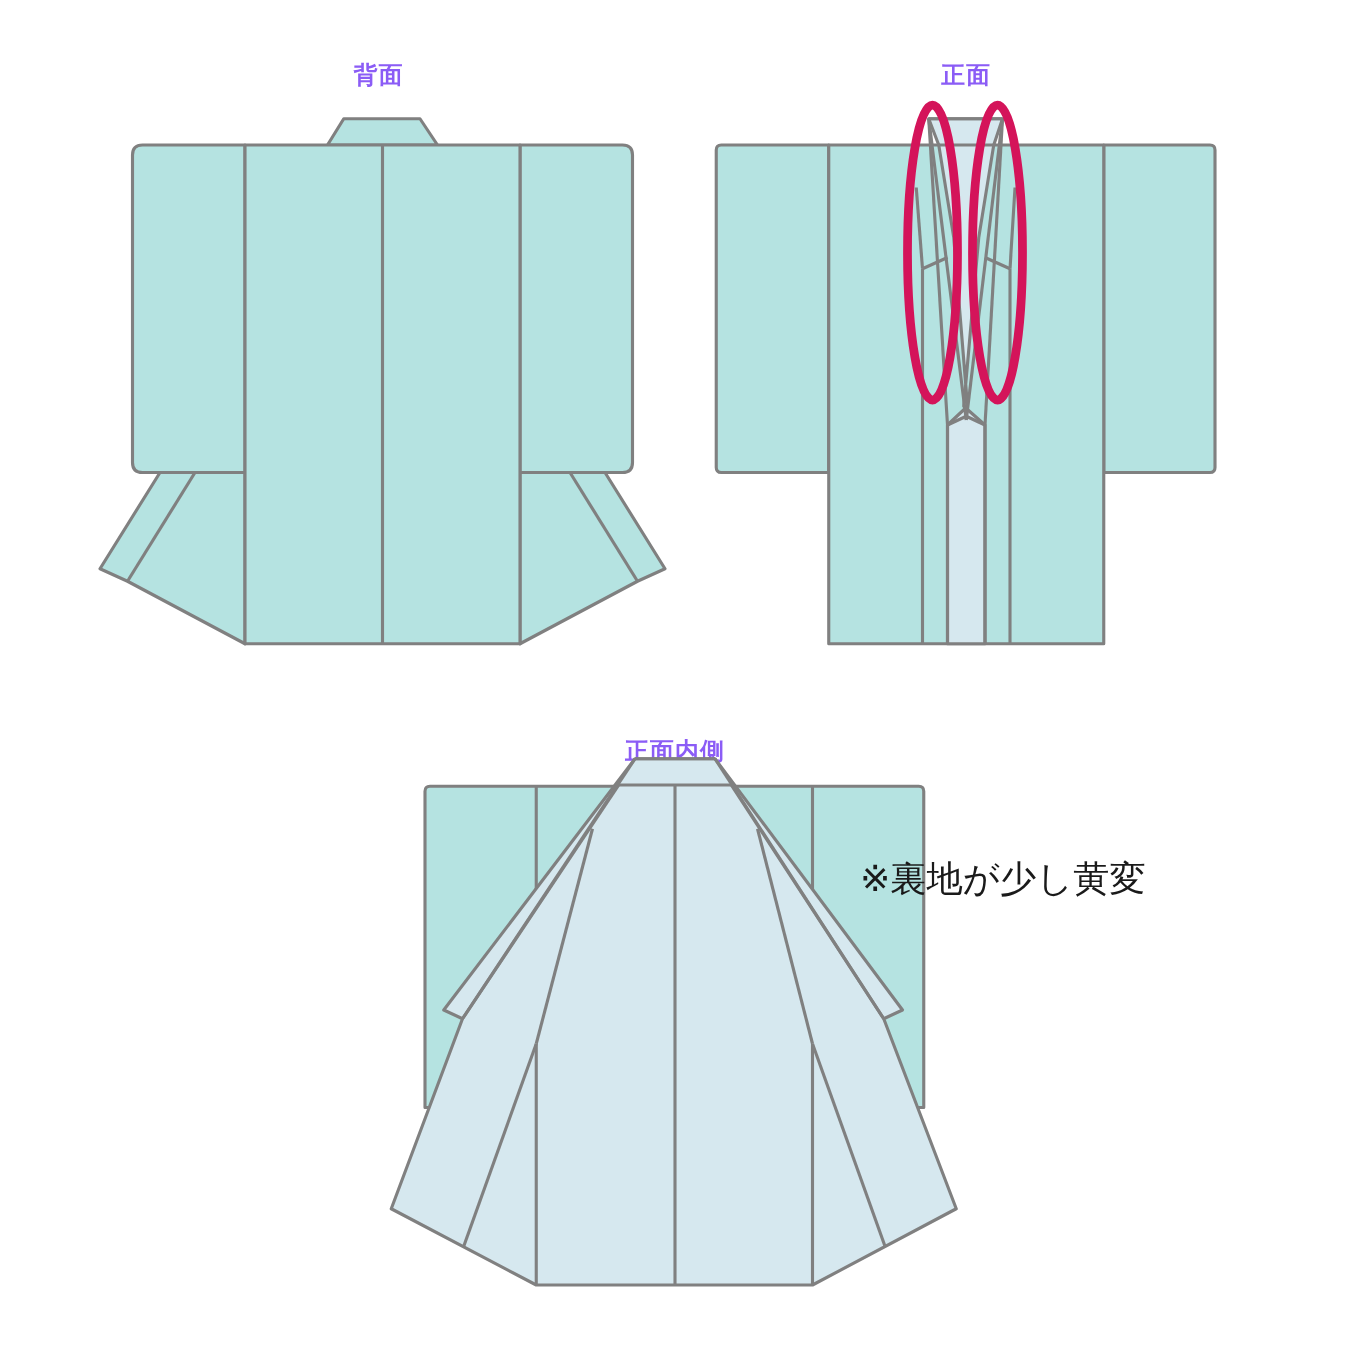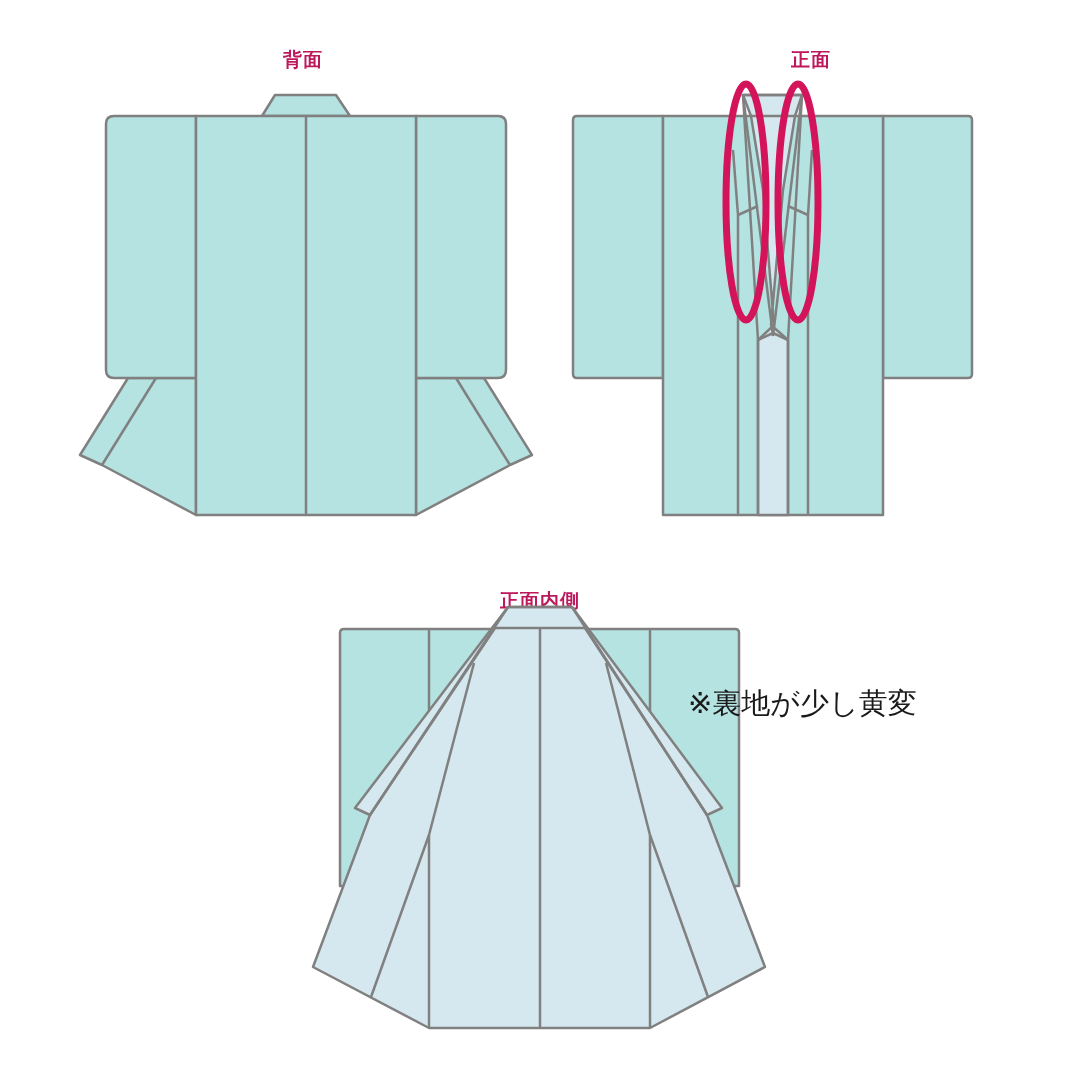--- a/index.html
+++ b/index.html
@@ -1,31 +1,31 @@
 <!DOCTYPE html>
 <html><head>
 <meta charset="utf-8">
 <style>
   html, body { margin: 0; padding: 0; background: #ffffff; }
   body { width: 1080px; height: 1080px; position: relative; overflow: hidden;
          font-family: "DejaVu Sans", "Liberation Sans", sans-serif; }
-  .label { position: absolute; font-size: 19px; font-weight: bold; color: #be185d;
+  .label { position: absolute; font-size: 19px; font-weight: bold; color: #8b5cf6;
            transform: translateX(-50%); white-space: nowrap; letter-spacing: 1px; }
   .note { position: absolute; font-size: 29px; color: #1a1a1a; white-space: nowrap; }
   svg { position: absolute; left: 0; top: 0; }
   .outer { fill: var(--outer); stroke: var(--line); stroke-width: 2.5; stroke-linejoin: round; }
   .inner { fill: var(--inner); stroke: var(--line); stroke-width: 2.5; stroke-linejoin: round; }
   .ln { fill: none; stroke: var(--line); stroke-width: 2.5; }
   .mark { fill: none; stroke: var(--mark); stroke-width: 7; }
 </style>
 </head>
 <body>
 
 <div class="label" style="left:303px; top:47px;">背面</div>
-<div class="label" style="left:811px; top:47px;">正面</div>
+<div class="label" style="left:773px; top:47px;">正面</div>
 <div class="label" style="left:540px; top:588px;">正面内側</div>
 
 <svg width="1080" height="1080" viewBox="0 0 1080 1080" style="--outer:#b5e3e1; --inner:#d6e8ef; --line:#808080; --mark:#d4145a;">
 
   <g>
 
     <polygon class="outer" points="262,116 275,95 336,95 350,116"></polygon>
 
     <polygon class="outer" points="196,378 128,378 80,455 102,465 196,515"></polygon>
     <polygon class="outer" points="416,378 484,378 532,455 510,465 416,515"></polygon>

